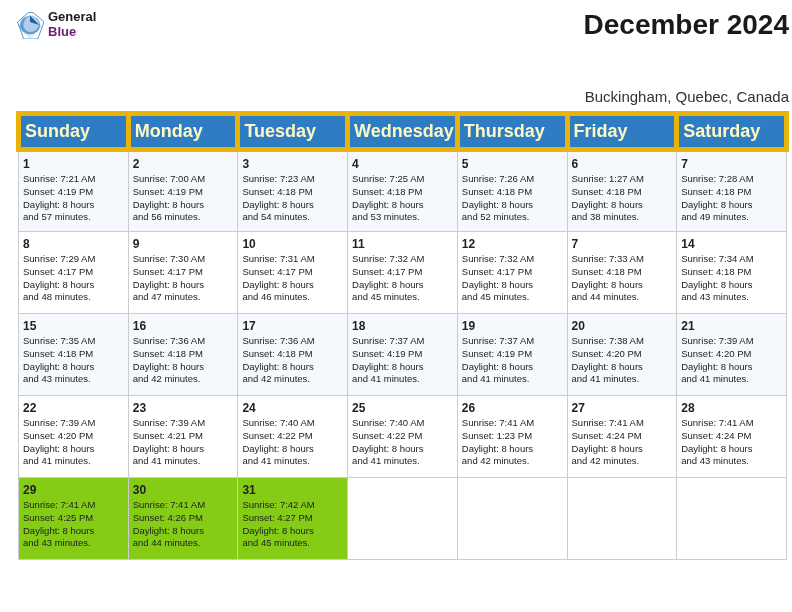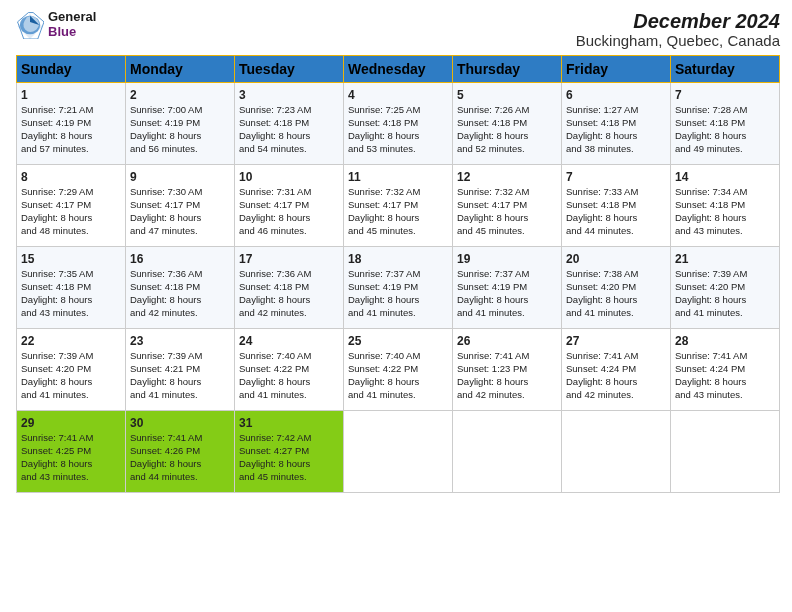--- a/index.html
+++ b/index.html
@@ -6,21 +6,21 @@
     body {
       font-family: Arial, sans-serif;
       background: #fff;
       width: 792px;
       height: 612px;
       overflow: hidden;
     }
     .page {
       width: 792px;
       height: 612px;
-      padding: 10px 12px 10px 16px;
+      padding: 10px 3px 10px 16px;
       background: #fff;
     }
     .header {
       display: flex;
       justify-content: space-between;
       align-items: flex-start;
       margin-bottom: 6px;
     }
     .logo {
       display: flex;
@@ -36,44 +36,44 @@
       color: #1a1a1a;
     }
     .logo-text span:last-child { color: #701a75; }
     .logo-icon {
       width: 28px;
       height: 28px;
       margin-right: 4px;
     }
     .title-block { text-align: right; }
     .title-block h1 {
-      font-size: 20px;
+      font-size: 28px;
       font-weight: bold;
       color: #1a1a1a;
       line-height: 1.1;
-      font-style: italic;
     }
     .title-block h2 {
       font-size: 15px;
       font-weight: normal;
       color: #333;
+      margin-top: 47px;
     }
     table {
       width: 100%;
       border-collapse: collapse;
       table-layout: fixed;
     }
     thead tr th {
       background: #2e7cc4;
-      color: #000000;
-      font-size: 14px;
+      color: #fef9c3;
+      font-size: 18px;
       font-weight: bold;
       padding: 5px 4px;
       text-align: left;
-      border: 1px solid #eab308;
+      border: 5px solid #eab308;
     }
     tbody tr td {
       vertical-align: top;
       font-size: 9.5px;
       color: #222;
       padding: 4px 4px 3px 4px;
       border: 1px solid #ccc;
       background: #fff;
       height: 82px;
       line-height: 1.35;

